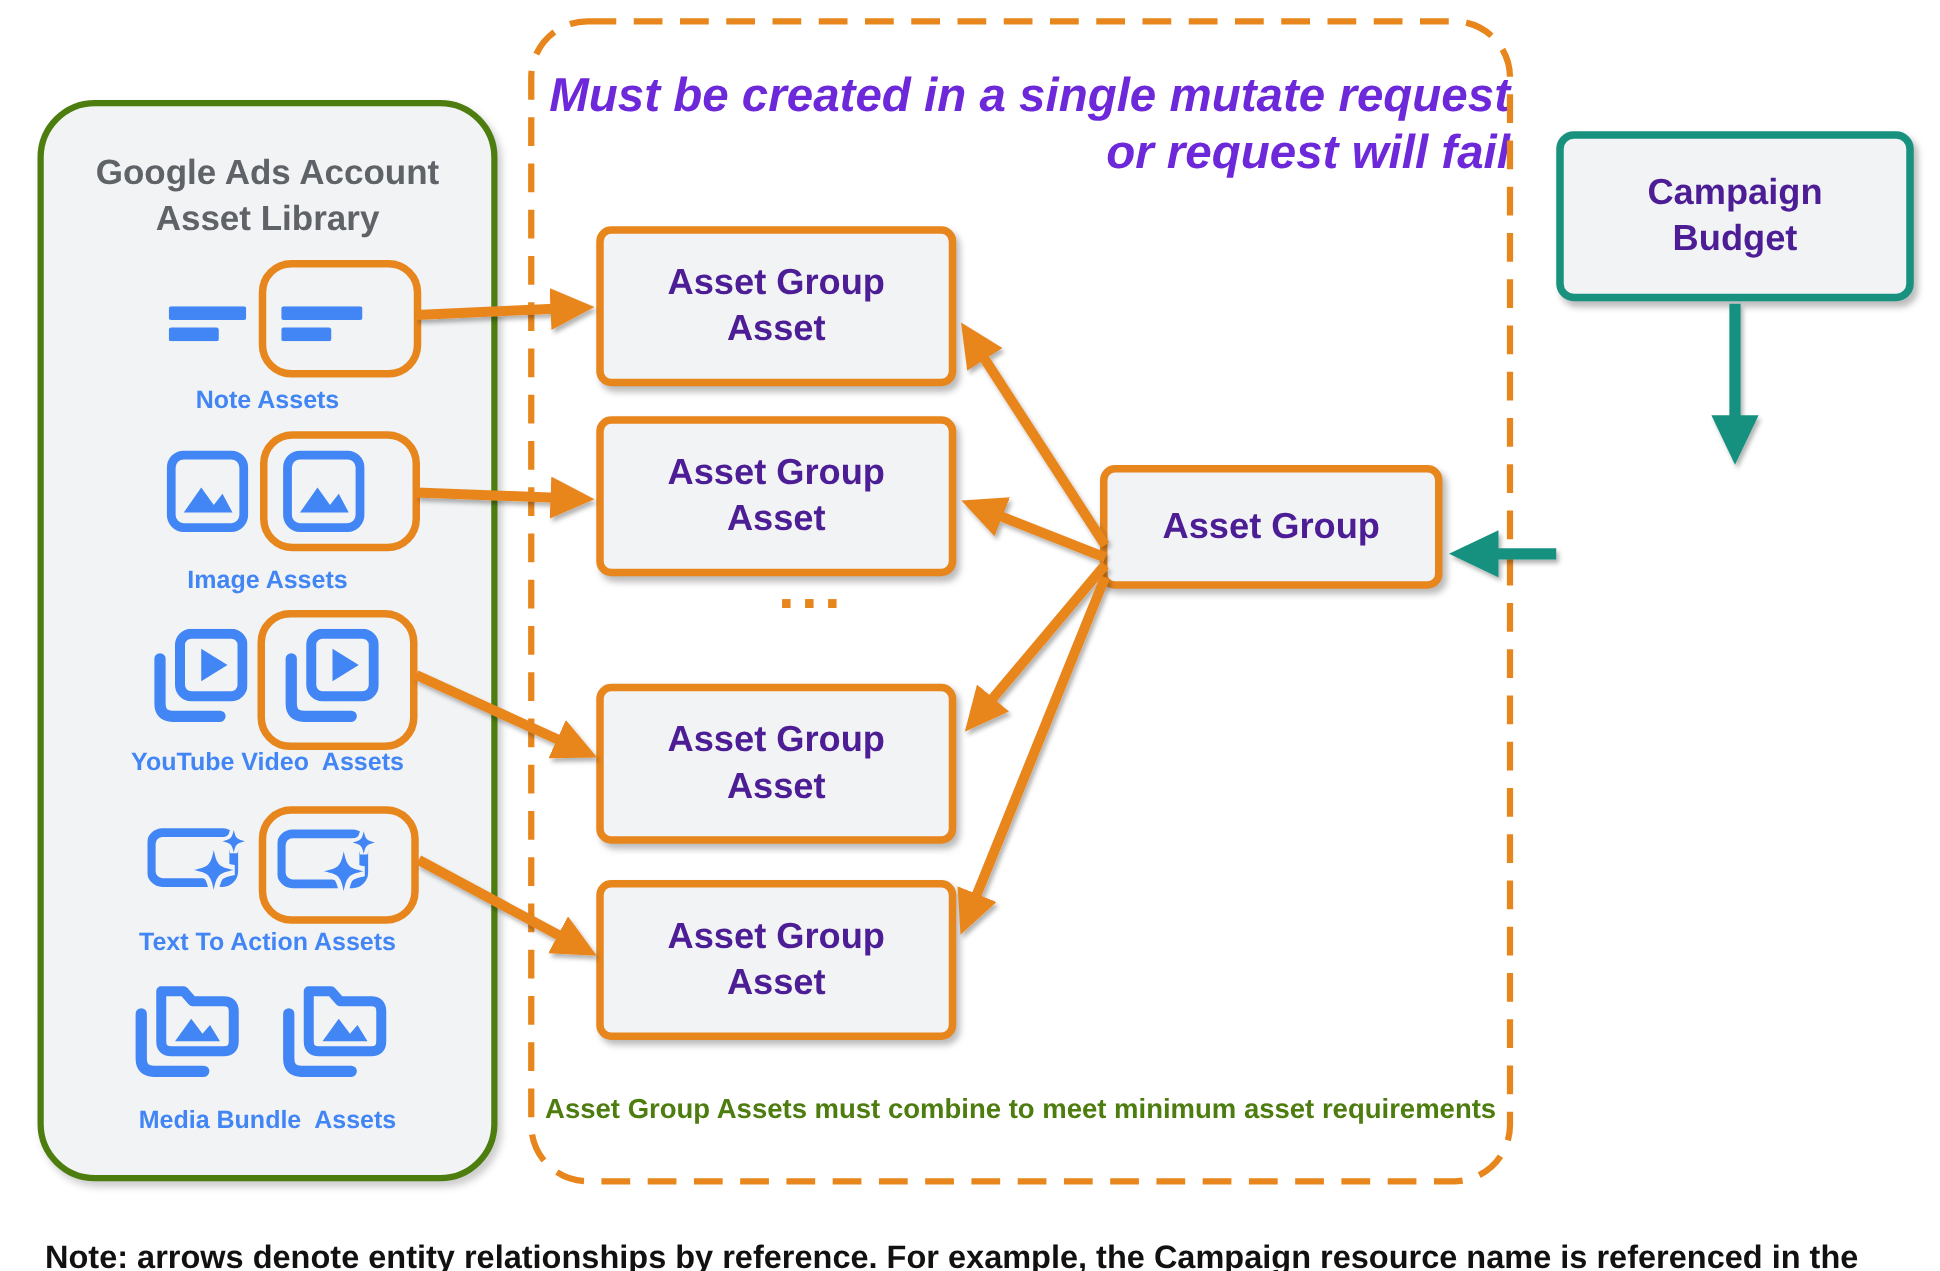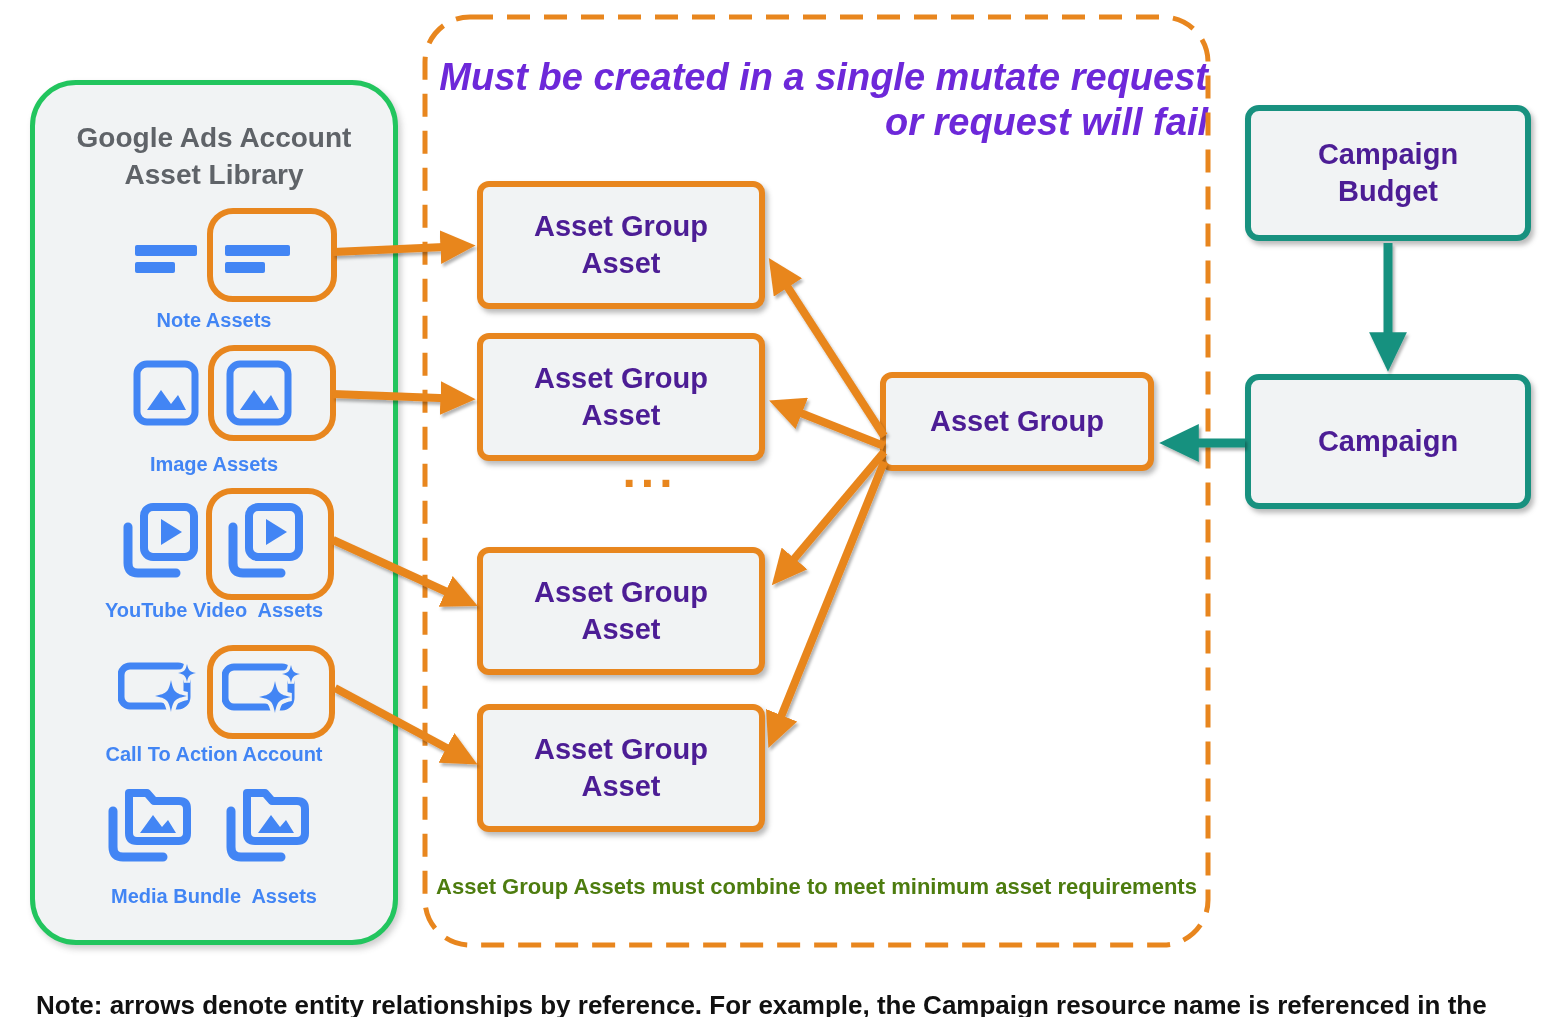--- a/index.html
+++ b/index.html
@@ -3,21 +3,21 @@
 <meta charset="utf-8">
 <style>
   html,body{margin:0;padding:0;background:#ffffff;}
   .canvas{
     position:relative;width:1552px;height:1017px;background:#ffffff;overflow:hidden;
     font-family:"Liberation Sans",sans-serif;
   }
   
   .sidebar{
     position:absolute;left:30px;top:80px;width:368px;height:865px;box-sizing:border-box;
-    background:#F1F3F4;border:5px solid #22c55e;border-radius:46px;
+    background:#F1F3F4;border:5px solid #4d7c0f;border-radius:46px;
     box-shadow:3px 4px 6px rgba(60,60,60,.25);
   }
   .sb-title{
     position:absolute;left:0;top:34px;width:100%;text-align:center;
     font-size:28px;font-weight:bold;color:#5F6368;line-height:37px;
   }
   .sb-label{
     position:absolute;width:100%;text-align:center;
     font-size:20px;font-weight:bold;color:#4285F4;white-space:pre;
   }
@@ -106,21 +106,21 @@
       <rect x="3" y="4" width="66" height="40" rx="9" fill="none" stroke="#4285F4" stroke-width="7"></rect>
       <path d="M53 18 C55.5 30 57 31.5 69 34 C57 36.5 55.5 38 53 50 C50.5 38 49 36.5 37 34 C49 31.5 50.5 30 53 18 Z" fill="#4285F4" stroke="#F1F3F4" stroke-width="8" paint-order="stroke"></path>
       <path d="M69 2 C70.5 8.5 71.5 9.5 78 11 C71.5 12.5 70.5 13.5 69 20 C67.5 13.5 66.5 12.5 60 11 C66.5 9.5 67.5 8.5 69 2 Z" fill="#4285F4" stroke="#F1F3F4" stroke-width="6" paint-order="stroke"></path>
     </svg>
     <div class="sel-box" style="left:172px;top:560px;width:128px;height:94px"></div>
     <svg class="sb-icon" style="left:187px;top:578px" width="84" height="54" viewBox="0 0 84 54">
       <rect x="3" y="4" width="66" height="40" rx="9" fill="none" stroke="#4285F4" stroke-width="7"></rect>
       <path d="M53 18 C55.5 30 57 31.5 69 34 C57 36.5 55.5 38 53 50 C50.5 38 49 36.5 37 34 C49 31.5 50.5 30 53 18 Z" fill="#4285F4" stroke="#F1F3F4" stroke-width="8" paint-order="stroke"></path>
       <path d="M69 2 C70.5 8.5 71.5 9.5 78 11 C71.5 12.5 70.5 13.5 69 20 C67.5 13.5 66.5 12.5 60 11 C66.5 9.5 67.5 8.5 69 2 Z" fill="#4285F4" stroke="#F1F3F4" stroke-width="6" paint-order="stroke"></path>
     </svg>
-    <div class="sb-label" style="top:658px">Call To Action Account</div>
+    <div class="sb-label" style="top:658px">Text To Action Assets</div>
 
     <svg class="sb-icon" style="left:70px;top:700px" width="92" height="82" viewBox="0 0 92 82">
       <path d="M8 26 V62 Q8 72 18 72 H58" fill="none" stroke="#4285F4" stroke-width="9" stroke-linecap="round"></path>
       <path d="M24 8 H42 L49 16 H74 Q82 16 82 24 V48 Q82 56 74 56 H32 Q24 56 24 48 Z" fill="none" stroke="#4285F4" stroke-width="8" stroke-linejoin="round"></path>
       <path d="M35 48 L48 30 L57 42 L63 35 L71 48 Z" fill="#4285F4"></path>
     </svg>
     <svg class="sb-icon" style="left:188px;top:700px" width="92" height="82" viewBox="0 0 92 82">
       <path d="M8 26 V62 Q8 72 18 72 H58" fill="none" stroke="#4285F4" stroke-width="9" stroke-linecap="round"></path>
       <path d="M24 8 H42 L49 16 H74 Q82 16 82 24 V48 Q82 56 74 56 H32 Q24 56 24 48 Z" fill="none" stroke="#4285F4" stroke-width="8" stroke-linejoin="round"></path>
       <path d="M35 48 L48 30 L57 42 L63 35 L71 48 Z" fill="#4285F4"></path>
@@ -147,23 +147,20 @@
     <span>Asset Group Asset</span>
   </div>
 
   <div class="mutate-footer">Asset Group Assets must combine to meet minimum asset requirements</div>
 
   <div class="box orange" style="left:880px;top:372px;width:274px;height:99px">
     <span>Asset Group</span>
   </div>
   <div class="box teal cb" style="left:1245px;top:105px;width:286px;height:136px">
     <span>Campaign Budget</span>
-  </div>
-  <div class="box teal" style="left:1245px;top:374px;width:286px;height:135px">
-    <span>Campaign</span>
   </div>
 
   <div class="note">Note: arrows denote entity relationships by reference. For example, the Campaign resource name is referenced in the Asset Group.</div>
 
   <svg class="overlay" viewBox="0 0 1552 1017">
     <defs>
       <marker id="ah-o" markerUnits="strokeWidth" markerWidth="4.6" markerHeight="4.2" refX="3.2" refY="2.1" orient="auto">
         <path d="M0,0 L4.4,2.1 L0,4.2 Z" fill="#E8861E"></path>
       </marker>
       <marker id="ah-t" markerUnits="strokeWidth" markerWidth="4.6" markerHeight="4.2" refX="3.2" refY="2.1" orient="auto">

